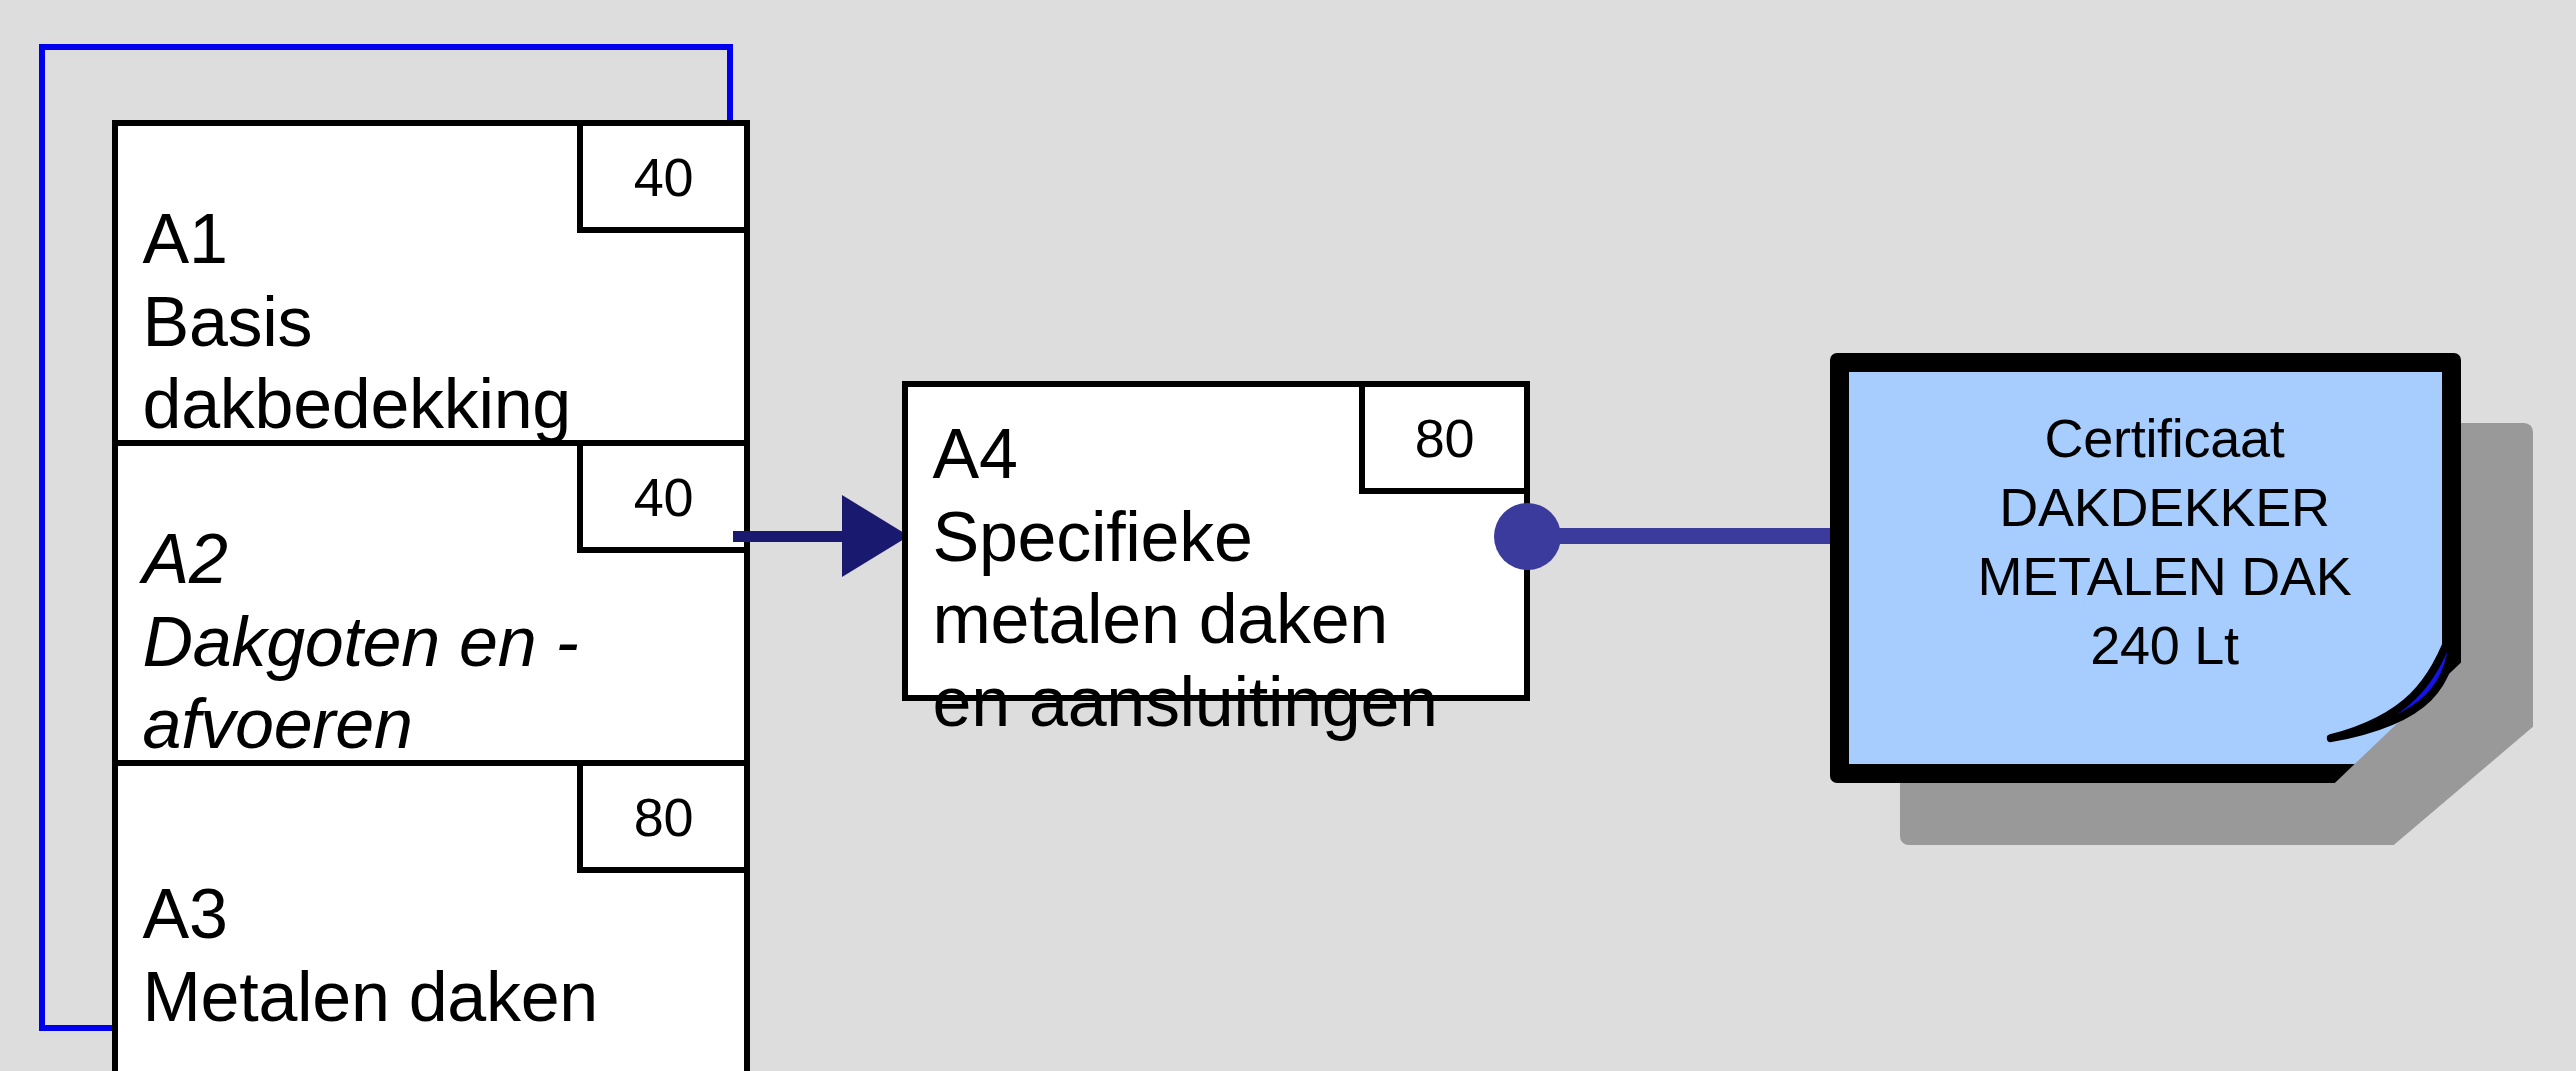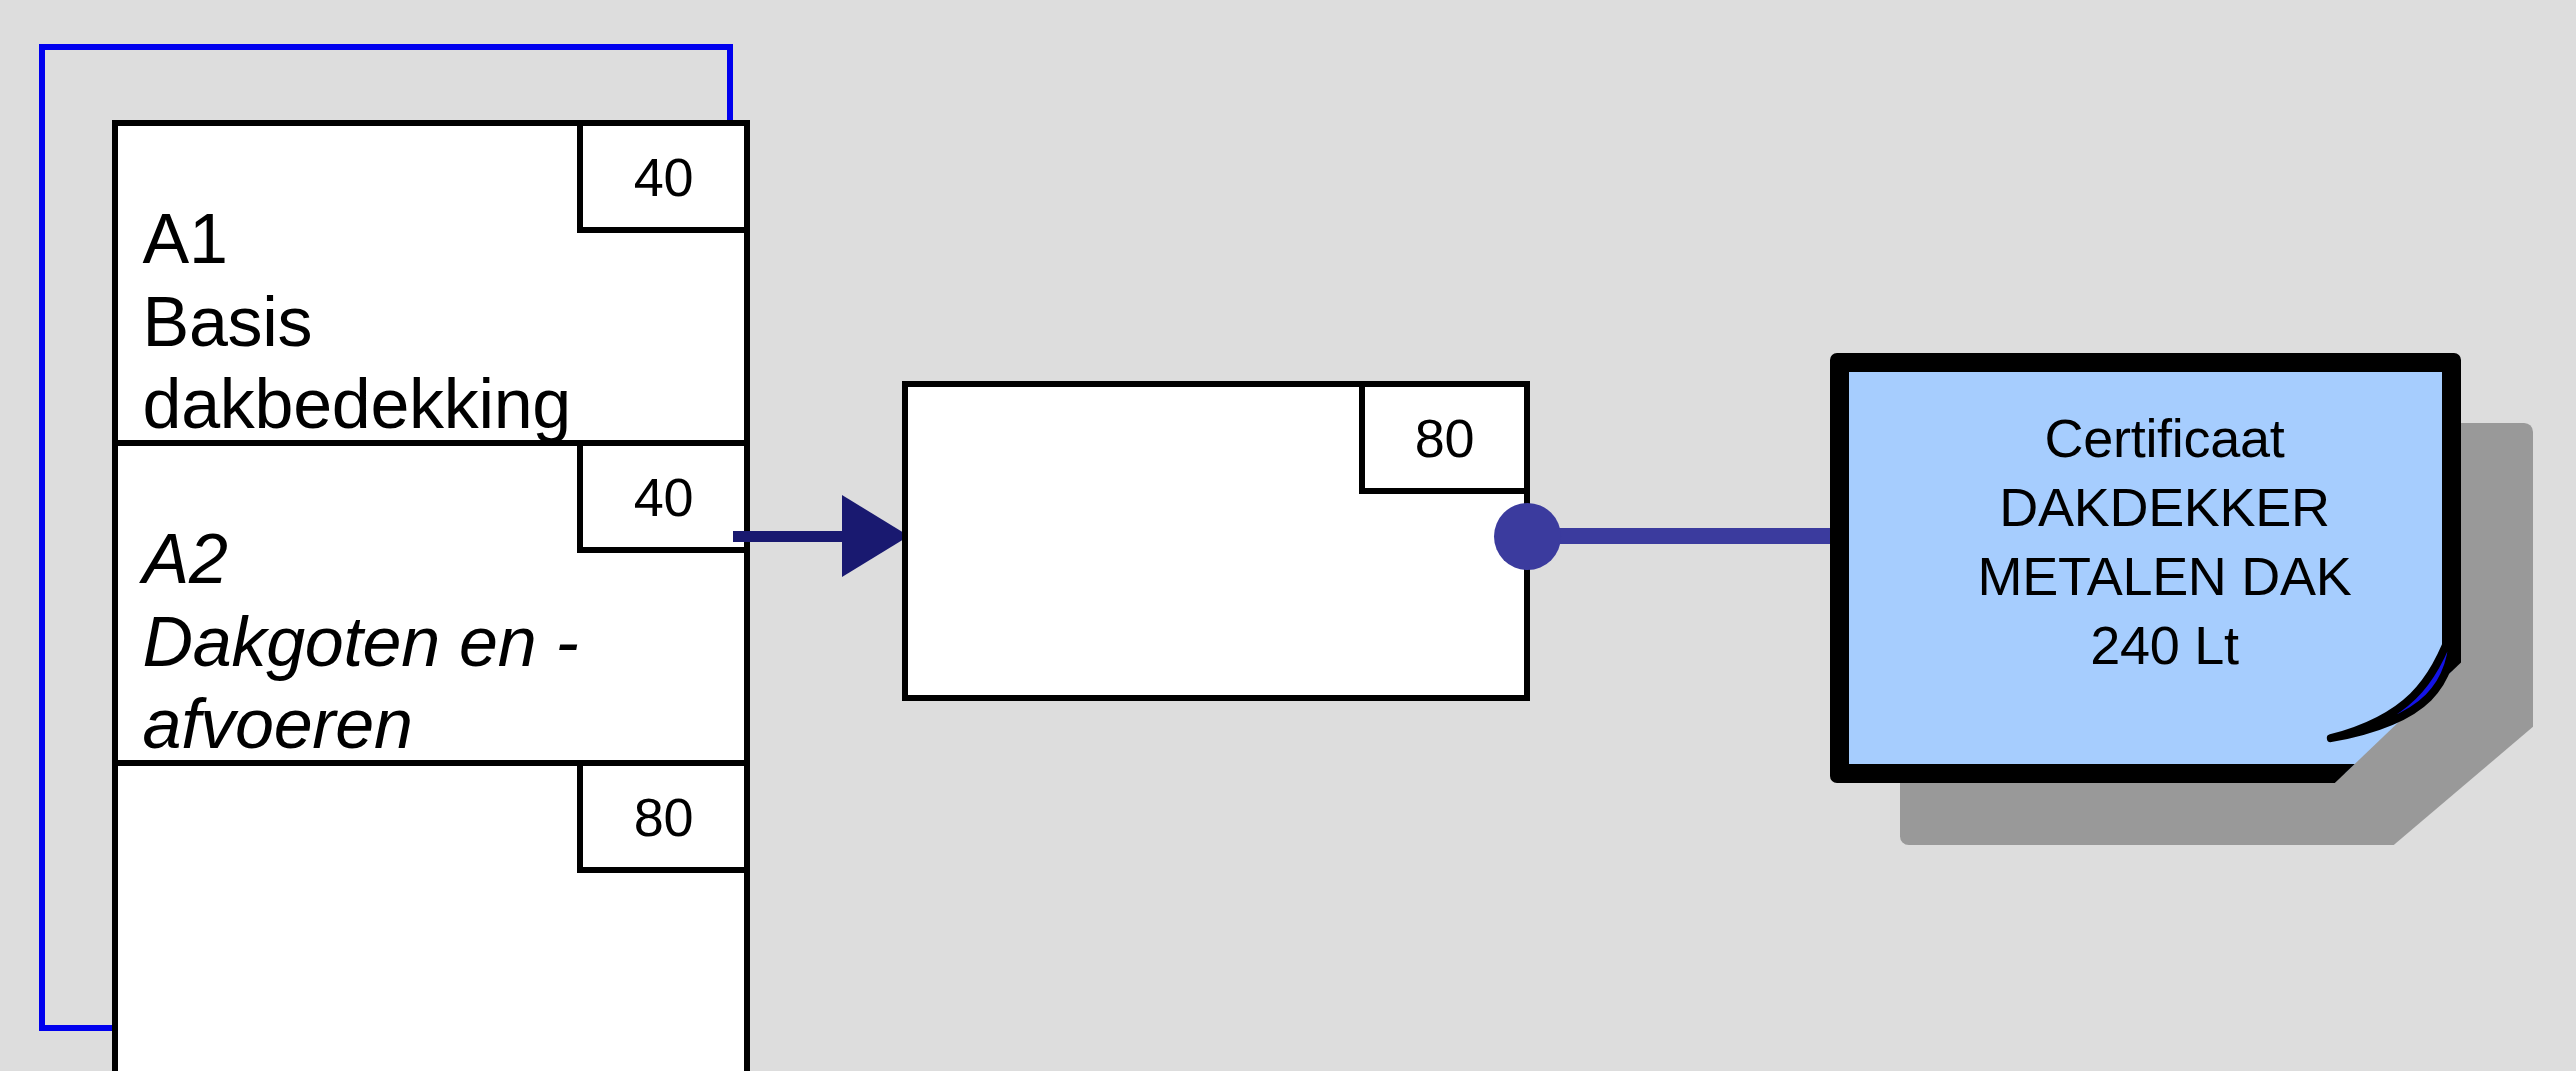--- a/index.html
+++ b/index.html
@@ -188,29 +188,35 @@
 
     <div class="proc-box" id="box-a2">
       <div class="badge">40</div>
       <div class="proc-label">A2
 Dakgoten en -
 afvoeren</div>
     </div>
 
     <div class="proc-box" id="box-a3">
       <div class="badge">80</div>
+      <div class="proc-label">A3
+Metalen daken</div>
     </div>
 
   </div>
 
   <div class="arrow-line"></div>
   <div class="arrow-head"></div>
 
   <div class="proc-box" id="box-a4">
     <div class="badge">80</div>
+    <div class="proc-label">A4
+Specifieke
+metalen daken
+en aansluitingen</div>
   </div>
 
   <div class="assoc-line"></div>
   <div class="assoc-dot"></div>
 
   <div class="note-wrap">
     <div class="note-shadow"></div>
     <div class="note-body">
       <div class="note-text">Certificaat
 DAKDEKKER

